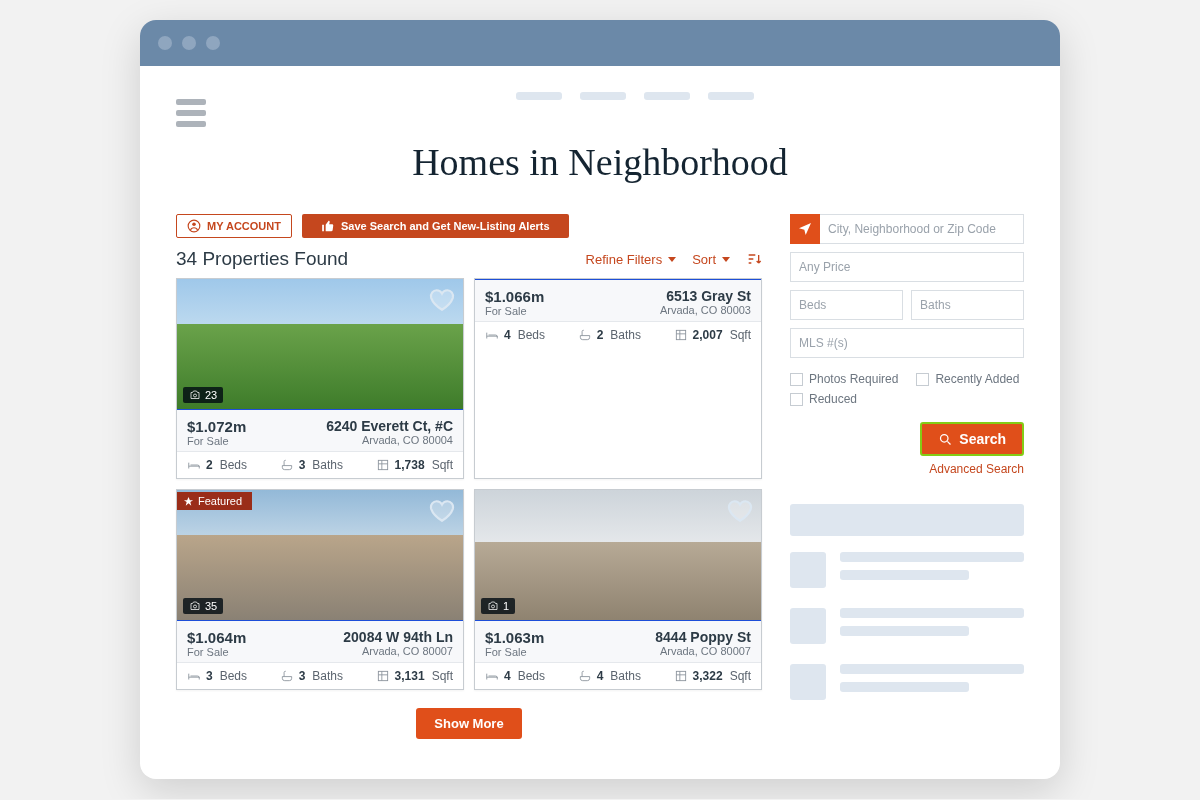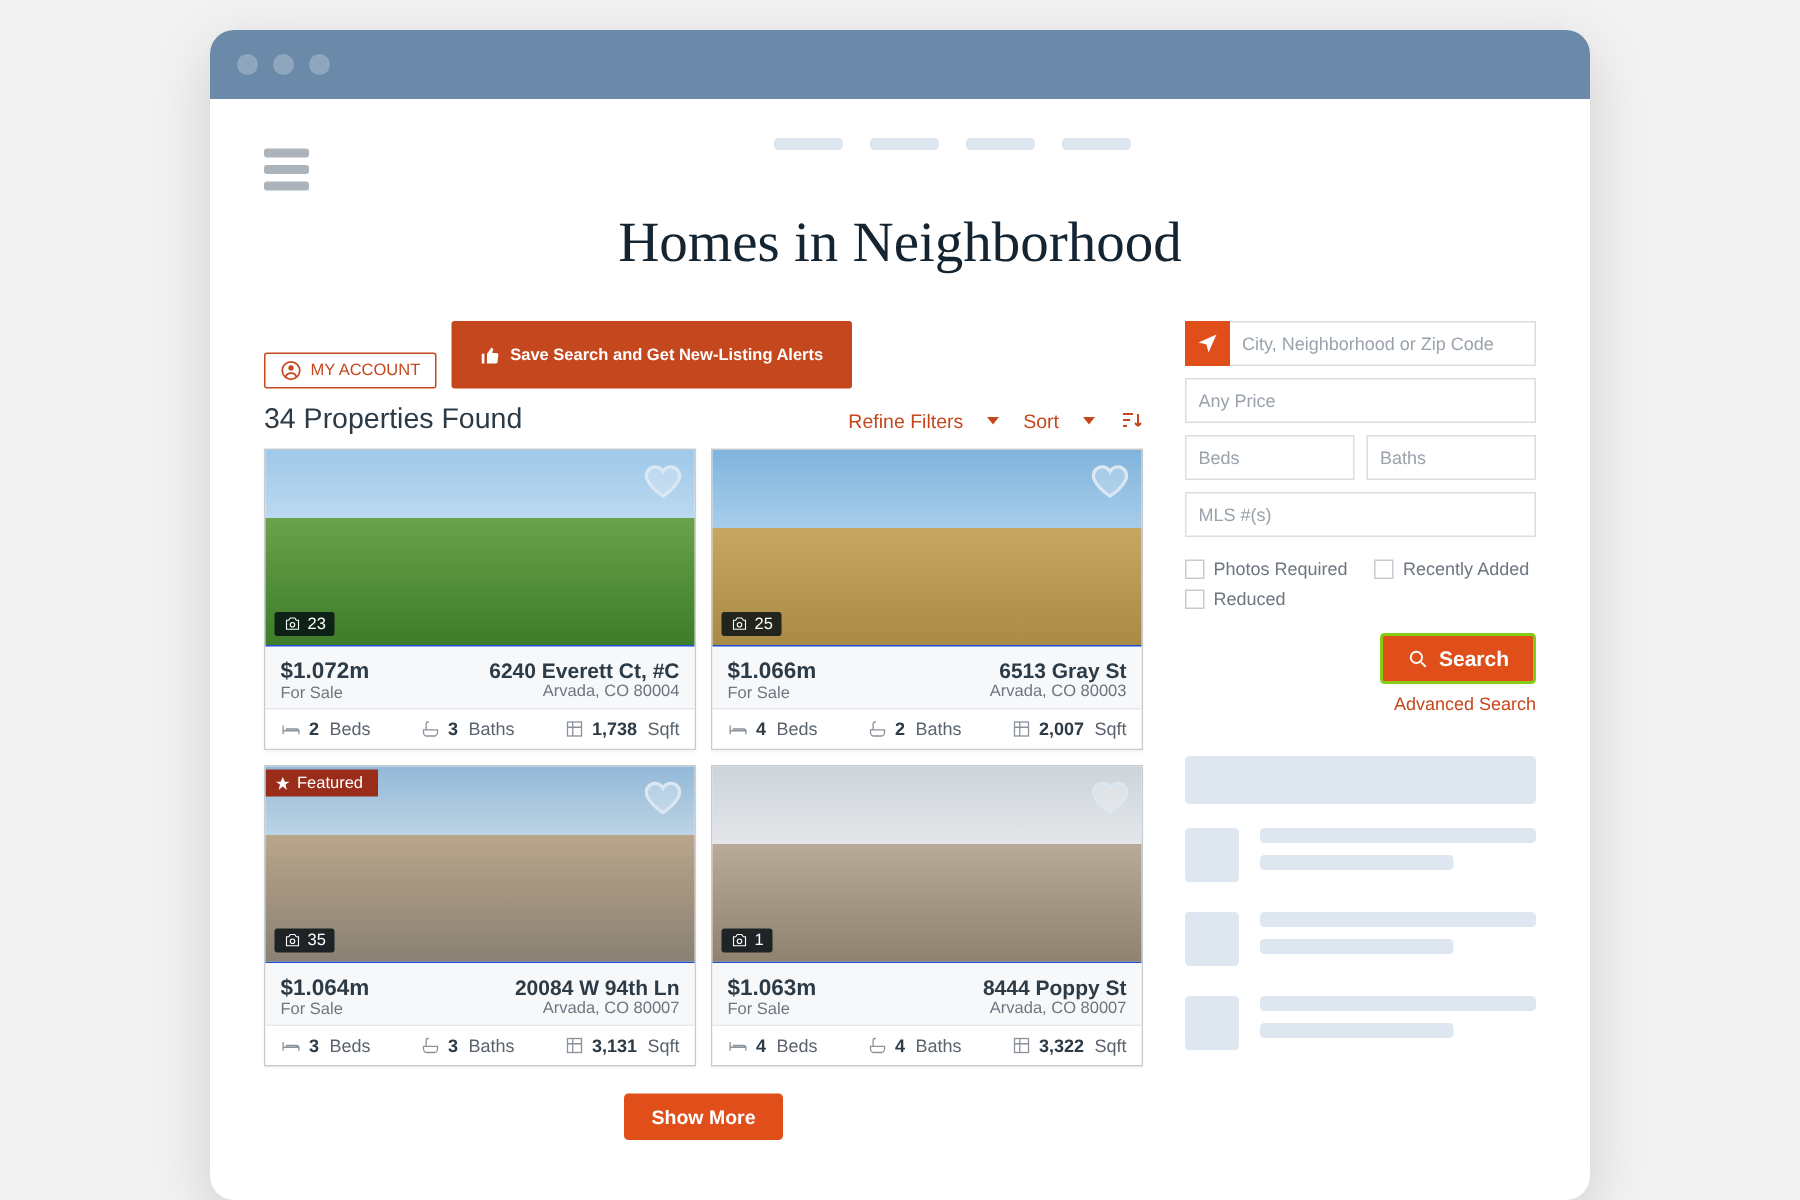--- a/index.html
+++ b/index.html
@@ -82,40 +82,40 @@
   
   .cols{display:flex;gap:28px;align-items:flex-start;}
   .left{flex:1;min-width:0;}
   .right{width:234px;}
 
   
   .toolbar{display:flex;gap:10px;margin-bottom:10px;}
   .btn-outline{
     border:1px solid var(--accent);
     background:#fff;color:var(--accent);
-    font-size:11px;font-weight:400;
+    font-size:11px;font-weight:700;
     padding:4px 10px;border-radius:2px;
-    display:inline-flex;align-items:center;gap:6px;cursor:pointer;margin-top:21px;
+    display:inline-flex;align-items:center;gap:6px;cursor:pointer;
   }
   .btn-outline svg{width:14px;height:14px;fill:var(--accent);}
   .btn-solid{
     background:var(--accent);color:#fff;border:none;
     font-size:11px;font-weight:600;padding:4px 19px;border-radius:2px;
     display:inline-flex;align-items:center;gap:6px;cursor:pointer;
   }
   .btn-solid svg{width:14px;height:14px;fill:#fff;}
 
   
   .results-bar{
     display:flex;align-items:center;justify-content:space-between;
     margin:6px 0 8px;
   }
   .results-count{font-size:19px;color:#2d3b46;font-weight:400;}
   .results-actions{display:flex;align-items:center;gap:16px;color:var(--accent);font-size:13px;}
-  .results-actions span{display:inline-flex;align-items:center;gap:14px;cursor:pointer;}
+  .results-actions span{display:inline-flex;align-items:center;gap:4px;cursor:pointer;}
   .caret{display:inline-block;border-left:4px solid transparent;border-right:4px solid transparent;border-top:5px solid var(--accent);margin-left:2px;}
   .results-actions svg{width:16px;height:16px;stroke:var(--accent);fill:none;stroke-width:2;}
 
   
   .grid{display:grid;grid-template-columns:1fr 1fr;gap:10px;}
   .card{
     border:1px solid var(--card-border);
     background:#fff;
     display:flex;flex-direction:column;
     box-shadow:0 1px 2px rgba(0,0,0,.05);
@@ -316,33 +316,20 @@
                   <svg viewBox="0 0 24 24">
                     <rect x="4" y="4" width="16" height="16"></rect>
                     <path d="M4 10h16M10 4v16"></path>
                   </svg>
                   <b>1,738</b>
                   <span>Sqft</span>
                 </span>
     </div>
             </div>
             <div class="card">
-    <div class="photo" style="background:linear-gradient(180deg,#7fb4dd 0%,#a8cdea 40%,#c7a861 40%,#a98a46 100%)">
-
-      <div class="fav"><svg viewBox="0 0 24 24">
-                    <path d="M12 21s-8-5-10-11c-1-4 2-7 5-7 2 0 4 1 5 3 1-2 3-3 5-3 3 0 6 3 5 7-2 6-10 11-10 11z"></path>
-                  </svg></div>
-      <div class="badge-count">
-                  <svg viewBox="0 0 24 24">
-                    <path d="M4 7h3l2-3h6l2 3h3v12H4z" fill="none" stroke="#fff" stroke-width="1.5"></path>
-                    <circle cx="12" cy="13" r="3" fill="none" stroke="#fff" stroke-width="1.5"></circle>
-                  </svg>
-                  <span>25</span>
-                </div>
-    </div>
     <div class="row1">
       <div>
         <div class="price">$1.066m</div>
         <div class="sub">For Sale</div>
       </div>
       <div style="text-align:right">
         <div class="addr">6513 Gray St</div>
         <div class="sub">Arvada, CO 80003</div>
       </div>
     </div>

